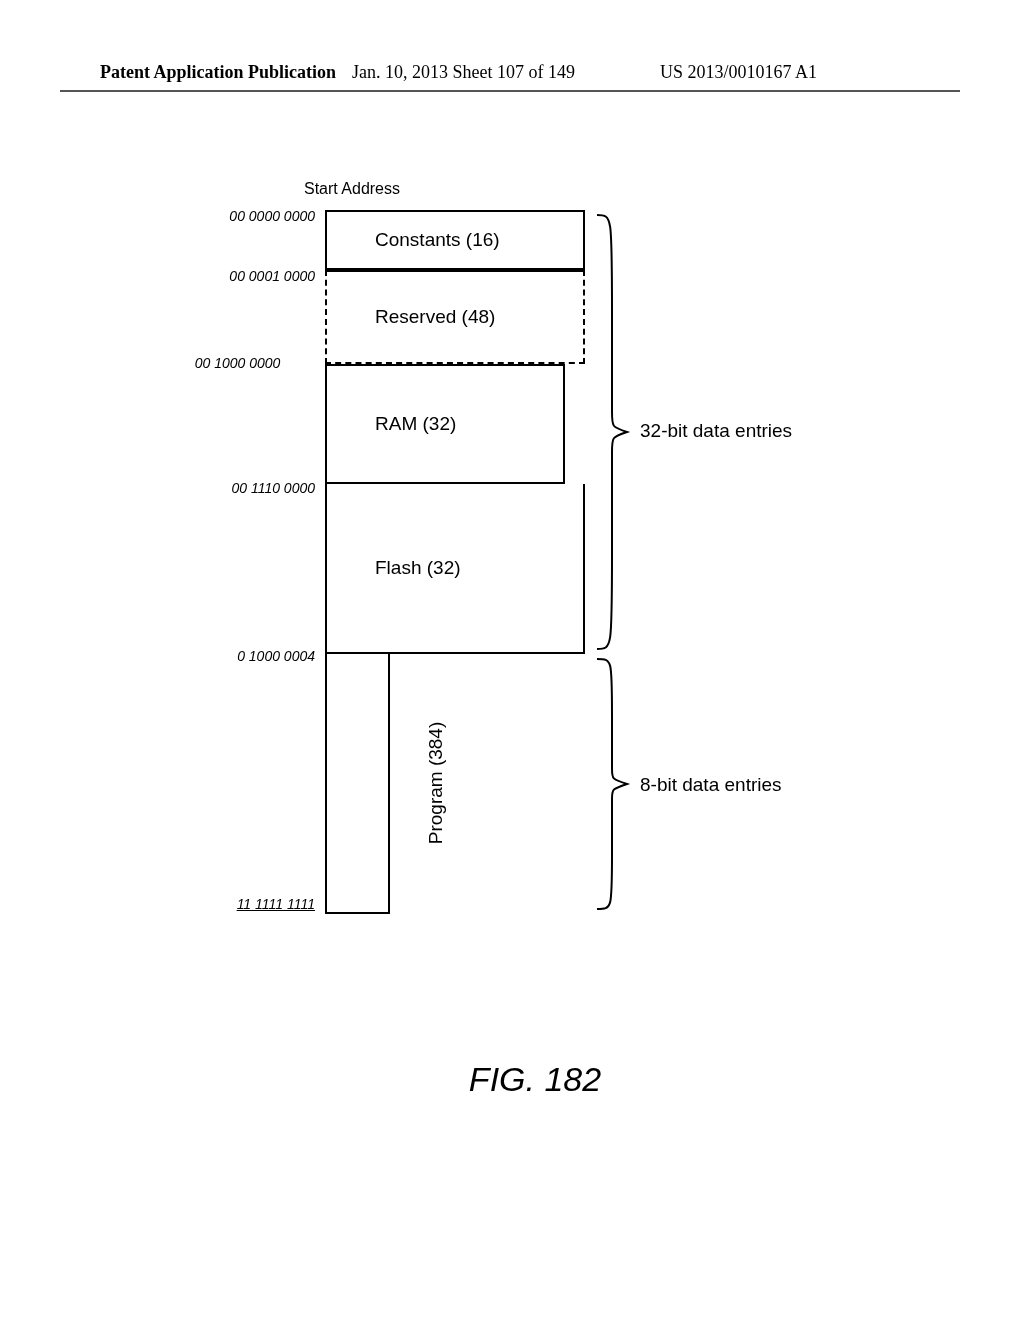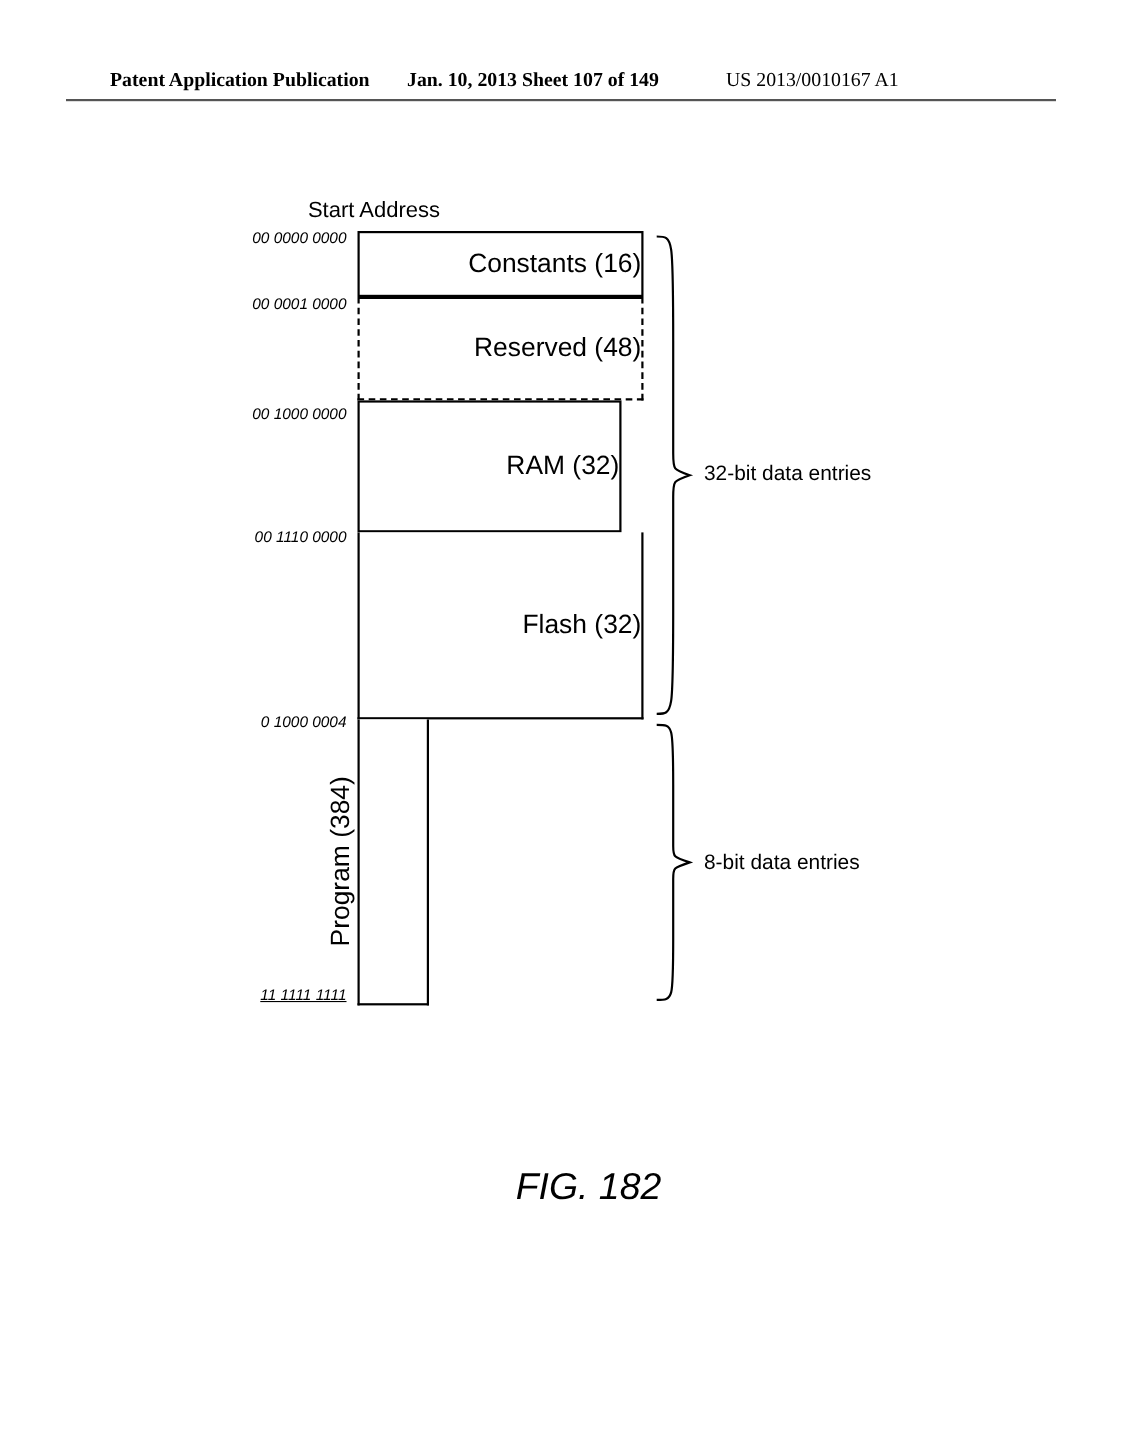--- a/index.html
+++ b/index.html
@@ -19,22 +19,21 @@
     font-family: "Times New Roman", serif;
     font-size: 18px;
   }
   .header .left {
     position: absolute;
     left: 100px;
     font-weight: bold;
   }
   .header .center {
     position: absolute;
-    left: 370px;
-    font-weight: bold;
+    left: 352px;
   }
   .header .right {
     position: absolute;
     left: 660px;
     text-align: right;
   }
   .hr-top {
     position: absolute;
     top: 90px;
     left: 60px;
@@ -48,21 +47,21 @@
     left: 160px;
     width: 720px;
     height: 800px;
   }
 
   
   .start-title {
     position: absolute;
     left: 90px;
     top: 0px;
-    font-size: 20px;
+    font-size: 16px;
     text-align: right;
     width: 150px;
   }
 
   .addr {
     position: absolute;
     font-size: 14px;
     font-style: italic;
     text-align: right;
     width: 155px;
@@ -74,22 +73,22 @@
     position: absolute;
     left: 165px;
     top: 30px;
   }
   .box {
     position: absolute;
     border: 2px solid #000;
     background: #fff;
     display: flex;
     align-items: center;
-    justify-content: flex-end;
-    font-size: 24px;
+    justify-content: flex-start;
+    font-size: 19px;
     padding-left: 48px;
   }
   .box-constants {
     left: 0; top: 0; width: 260px; height: 60px;
   }
   .box-reserved {
     left: 0; top: 60px; width: 260px; height: 94px;
     border-style: dashed;
     border-top: 2px solid #000;
   }
@@ -143,21 +142,21 @@
   <span class="right">US 2013/0010167 A1</span>
 </div>
 <div class="hr-top"></div>
 
 <div class="diagram">
 
   <div class="start-title">Start Address</div>
 
   <div class="addr" style="top:28px;">00 0000 0000</div>
   <div class="addr" style="top:88px;">00 0001 0000</div>
-  <div class="addr" style="top:188px;">00 1000 0000</div>
+  <div class="addr" style="top:175px;text-align:center;">00 1000 0000</div>
   <div class="addr" style="top:300px;">00 1110 0000</div>
   <div class="addr" style="top:468px;">0 1000 0004</div>
   <div class="addr" style="top:716px;text-decoration:underline;">11 1111 1111</div>
 
   <div class="boxes">
     <div class="box box-constants">
       <span>Constants (16)</span>
     </div>
     <div class="box box-reserved">
       <span>Reserved (48)</span>

